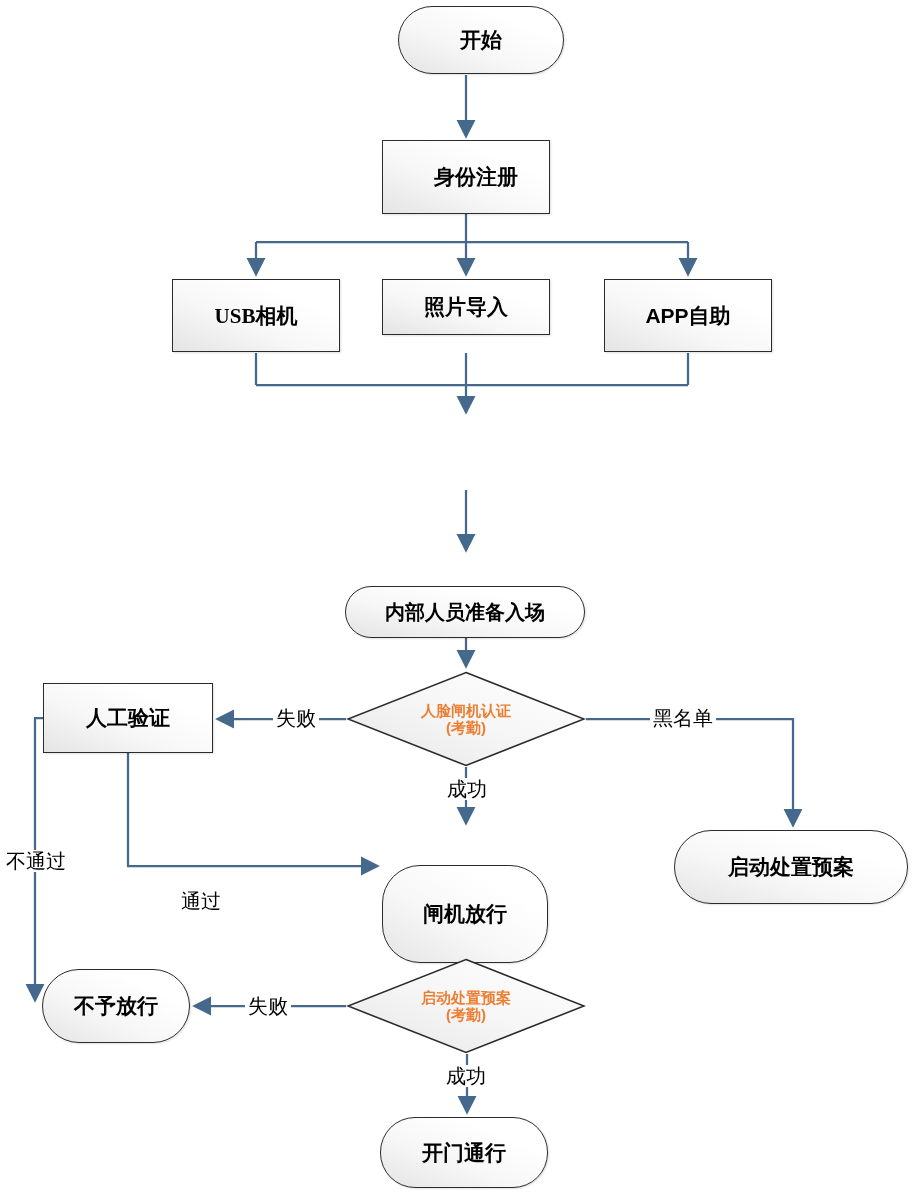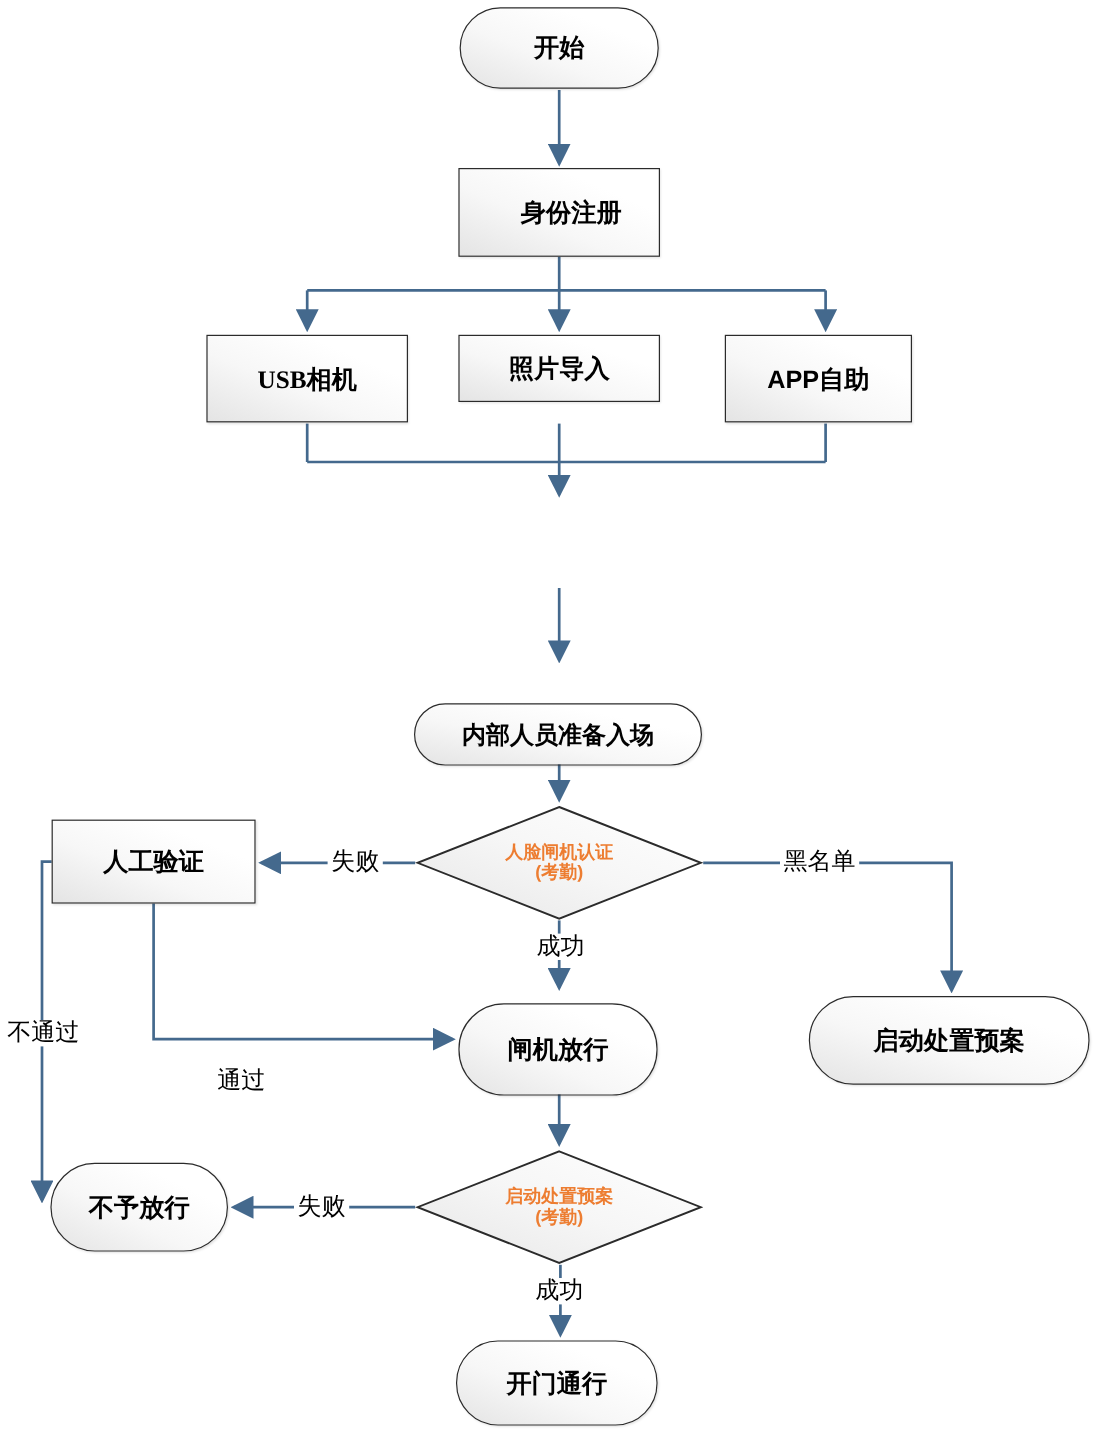--- a/index.html
+++ b/index.html
@@ -69,37 +69,37 @@
 
     <path class="flow" d="M43 718 L35 718 L35 1000" marker-end="url(#arw)"></path>
 
     <path class="flow" d="M466 905 L466 953" marker-end="url(#arw)"></path>
 
     <path class="flow" d="M346 1006 L195 1006" marker-end="url(#arw)"></path>
 
     <path class="flow" d="M467 1054 L467 1112" marker-end="url(#arw)"></path>
   </svg>
 
-  <div class="node stadium" style="left:383px;top:6px;width:166px;height:68px;border-radius:34px;">
+  <div class="node stadium" style="left:398px;top:6px;width:166px;height:68px;border-radius:34px;">
     <span>开始</span>
   </div>
 
   <div class="node box" style="left:382px;top:140px;width:168px;height:74px;padding-left:20px;">
     <span>身份注册</span>
   </div>
 
   <div class="node box" style="left:172px;top:279px;width:168px;height:73px;font-family:Liberation Serif, serif;">
     <span>USB相机</span>
   </div>
 
   <div class="node box" style="left:382px;top:279px;width:168px;height:56px;">
     <span>照片导入</span>
   </div>
 
-  <div class="node box" style="left:604px;top:279px;width:156px;height:73px;">
+  <div class="node box" style="left:604px;top:279px;width:168px;height:73px;">
     <span>APP自助</span>
   </div>
 
 
   <div class="node stadium" style="left:345px;top:586px;width:240px;height:52px;border-radius:26px;font-size:20px;">
     <span>内部人员准备入场</span>
   </div>
 
   <div class="node diamond" style="left:346px;top:671px;width:240px;height:96px;">
     <svg class="diamond-shape" viewBox="0 0 240 96" preserveAspectRatio="none">
@@ -119,21 +119,21 @@
   </div>
 
   <div class="node box" style="left:43px;top:683px;width:170px;height:70px;">
     <span>人工验证</span>
   </div>
 
   <div class="node stadium" style="left:674px;top:830px;width:234px;height:74px;border-radius:37px;">
     <span>启动处置预案</span>
   </div>
 
-  <div class="node stadium" style="left:382px;top:836px;width:166px;height:77px;border-radius:38px;text-align:right;">
+  <div class="node stadium" style="left:382px;top:865px;width:166px;height:98px;border-radius:38px;text-align:right;">
     <span>闸机放行</span>
   </div>
 
   <div class="node diamond" style="left:346px;top:958px;width:240px;height:96px;">
     <svg class="diamond-shape" viewBox="0 0 240 96" preserveAspectRatio="none">
       <defs>
         <linearGradient id="dg2" x1="0" y1="1" x2="1" y2="0">
           <stop offset="0" stop-color="#e6e6e6"></stop>
           <stop offset="0.5" stop-color="#f6f6f6"></stop>
           <stop offset="1" stop-color="#ffffff"></stop>

